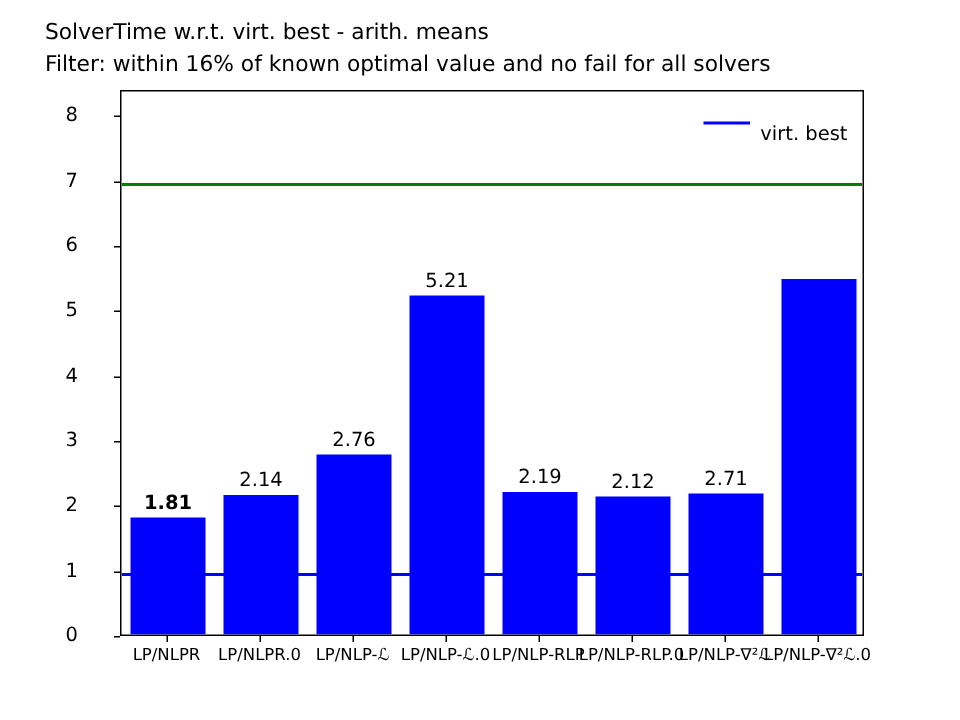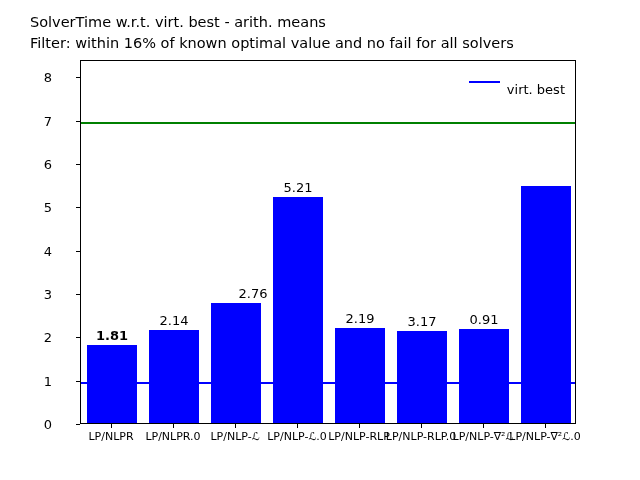--- a/index.html
+++ b/index.html
@@ -210,25 +210,25 @@
     <div class="bar" style="left: 254.2px; width: 49.6px; height: 94.9px; background: rgb(0, 0, 255);"></div>
     <div class="bar" style="left: 316.2px; width: 49.6px; height: 91.8667px; background: rgb(0, 0, 255);"></div>
     <div class="bar" style="left: 378.2px; width: 49.6px; height: 93.6px; background: rgb(0, 0, 255);"></div>
     <div class="bar" style="left: 440.2px; width: 49.6px; height: 237.033px; background: rgb(0, 0, 255);"></div>
 
     <div class="ref-line best" style="top: 320.667px; border-top-color: rgb(0, 0, 255);"></div>
     <div class="ref-line worst" style="top: 60.6667px; border-top-color: rgb(0, 128, 0);"></div>
 
     <div class="bar-value" style="left: 31px; top: 267.567px; font-weight: bold;">1.81</div>
     <div class="bar-value" style="left: 93px; top: 253.267px;">2.14</div>
-    <div class="bar-value" style="left: 172px; top: 226.4px;">2.76</div>
+    <div class="bar-value" style="left: 155px; top: 226.4px;">2.76</div>
     <div class="bar-value" style="left: 217px; top: 120.233px;">5.21</div>
     <div class="bar-value" style="left: 279px; top: 251.1px;">2.19</div>
-    <div class="bar-value" style="left: 341px; top: 254.133px;">3.17</div>
-    <div class="bar-value" style="left: 403px; top: 252.4px;">0.91</div>
+    <div class="bar-value" style="left: 341px; top: 254.133px;">2.12</div>
+    <div class="bar-value" style="left: 403px; top: 252.4px;">2.71</div>
     <div class="bar-value" style="left: 476px; top: 108.967px; margin-left: 44px;">5.47</div>
 
     <div id="legend">
       <div class="legend-entry">
         <span class="legend-swatch best"></span>
         <span class="legend-text">virt. best</span>
       </div>
     </div>
 
   </div>

